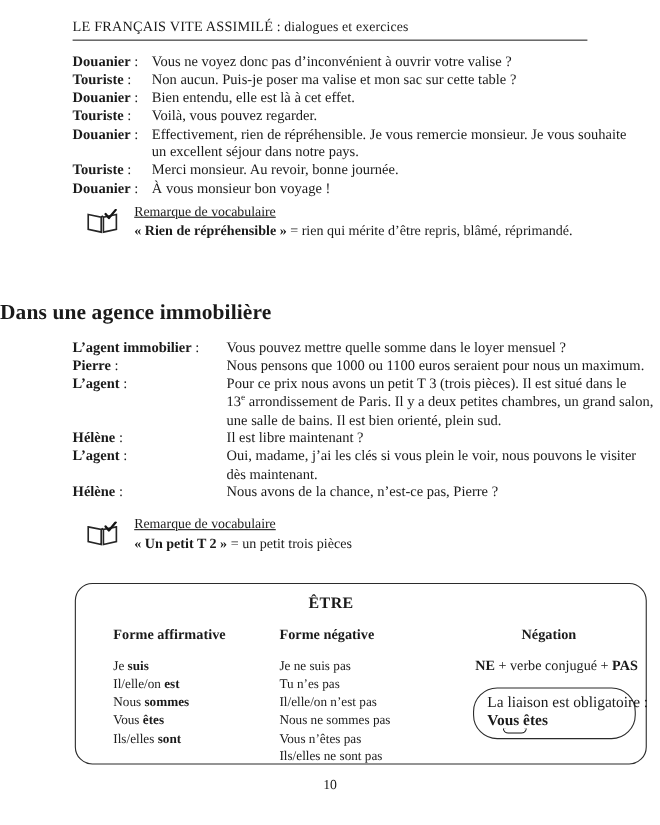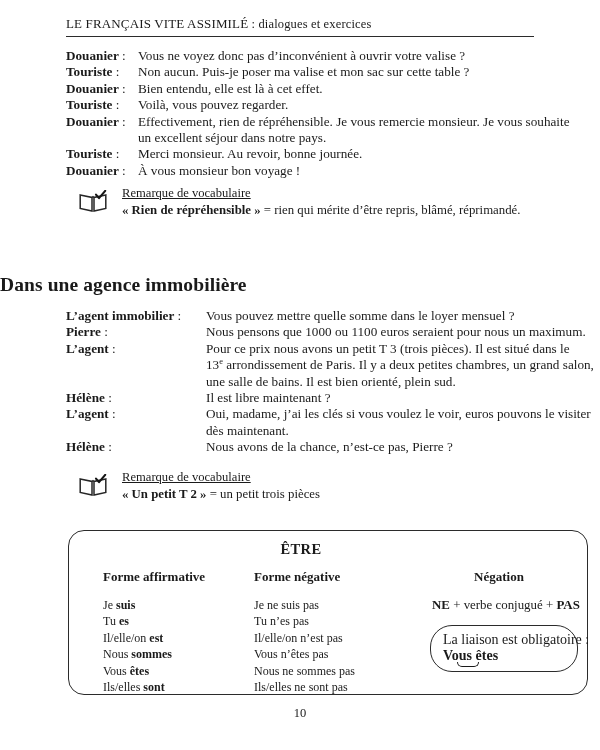--- a/index.html
+++ b/index.html
@@ -319,21 +319,21 @@
     <div class="dlg-cont">13<sup class="ord">e</sup> arrondissement de Paris. Il y a deux petites chambres, un grand salon,</div>
     <div class="dlg-cont">une salle de bains. Il est bien orienté, plein sud.</div>
 
     <div class="dlg-line">
       <span class="dlg-speaker"><span>Hélène</span><span class="colon"> :</span></span>
       <span class="dlg-text">Il est libre maintenant ?</span>
     </div>
 
     <div class="dlg-line">
       <span class="dlg-speaker"><span>L’agent</span><span class="colon"> :</span></span>
-      <span class="dlg-text">Oui, madame, j’ai les clés si vous voulez le voir, euros pouvons le visiter</span>
+      <span class="dlg-text">Oui, madame, j’ai les clés si vous plein le voir, nous pouvons le visiter</span>
     </div>
     <div class="dlg-cont">dès maintenant.</div>
 
     <div class="dlg-line">
       <span class="dlg-speaker"><span>Hélène</span><span class="colon"> :</span></span>
       <span class="dlg-text">Nous avons de la chance, n’est-ce pas, Pierre ?</span>
     </div>
   </div>
 
   <div class="remark" style="top:468px;">
@@ -353,36 +353,35 @@
 
   <div class="conj-box">
     <div class="conj-title">ÊTRE</div>
 
     <div class="conj-cols">
 
       <div class="conj-col" id="col-affirmative">
         <div class="conj-col-head">Forme affirmative</div>
         <div class="conj-list">
           <div class="conj-item"><span>Je </span><b>suis</b></div>
-          <div class="conj-item"><span>Tu </span><b>es</b></div>
           <div class="conj-item"><span>Il/elle/on </span><b>est</b></div>
           <div class="conj-item"><span>Nous </span><b>sommes</b></div>
           <div class="conj-item"><span>Vous </span><b>êtes</b></div>
           <div class="conj-item"><span>Ils/elles </span><b>sont</b></div>
         </div>
       </div>
 
       <div class="conj-col" id="col-negative">
         <div class="conj-col-head">Forme négative</div>
         <div class="conj-list">
           <div class="conj-item">Je ne suis pas</div>
           <div class="conj-item">Tu n’es pas</div>
           <div class="conj-item">Il/elle/on n’est pas</div>
+          <div class="conj-item">Nous ne sommes pas</div>
           <div class="conj-item">Vous n’êtes pas</div>
-          <div class="conj-item">Nous ne sommes pas</div>
           <div class="conj-item">Ils/elles ne sont pas</div>
         </div>
       </div>
 
       <div class="conj-col" id="col-negation">
         <div class="conj-col-head">Négation</div>
         <div class="negation-rule"><b>NE</b><span> + verbe conjugué + </span><b>PAS</b></div>
         <div class="liaison-pill">
           <div class="liaison-line">La liaison est obligatoire :</div>
           <div class="liaison-line bold"><span class="liaison-tie">Vous êtes</span></div>

